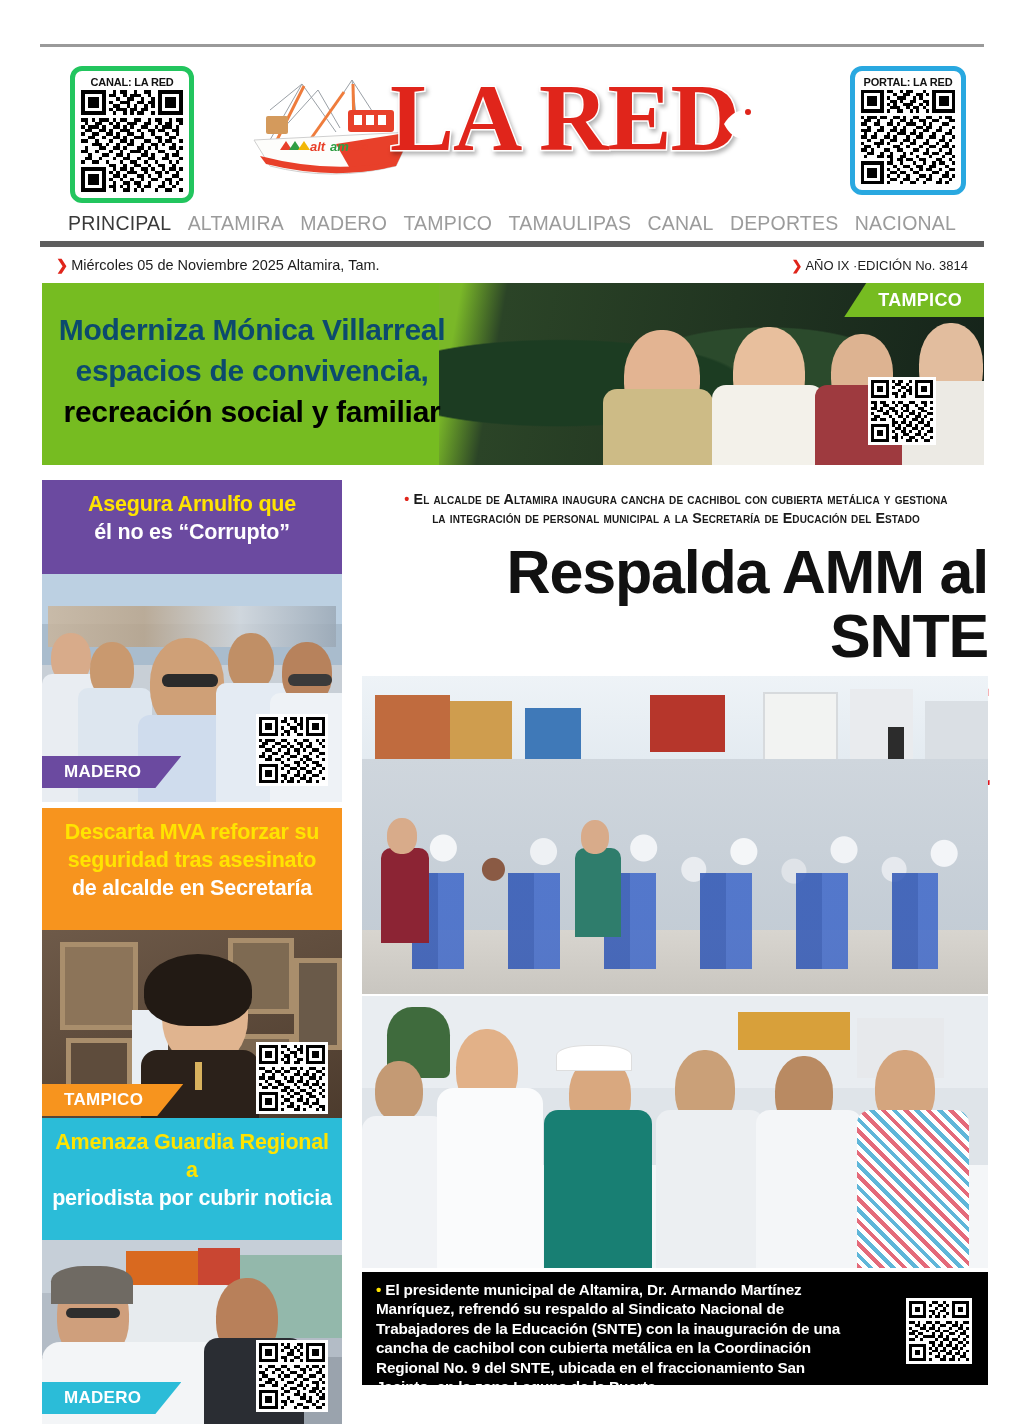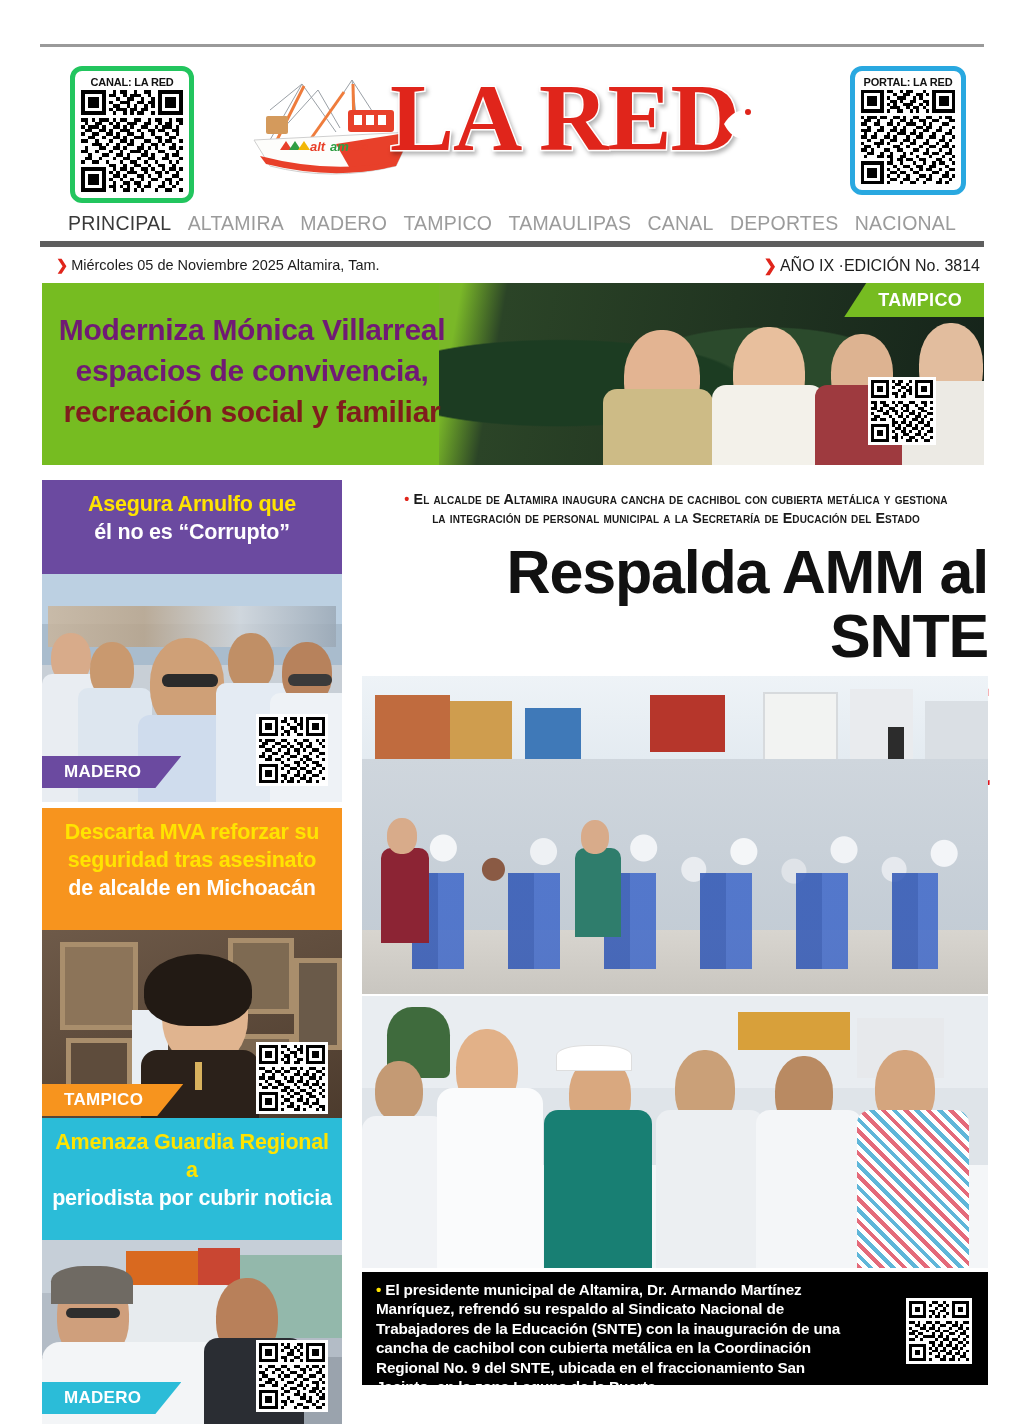--- a/index.html
+++ b/index.html
@@ -39,34 +39,34 @@
   .nav a { font-size:19.5px; font-weight:normal; color:#9b9b9b; text-decoration:none;
            letter-spacing:.2px; white-space:nowrap; }
   .nav a.active { color:#3a3a3a; }
   .nav .sp { flex:1 1 auto; }
   .rule-nav { position:absolute; left:40px; top:241px; width:944px; height:6px; background:#5e5e5e; }
 
   
   .datestrip { position:absolute; left:40px; top:250px; width:944px; height:30px;
                display:flex; align-items:center; }
   .dateleft  { position:absolute; left:16px; font-size:14.5px; color:#1d1d1d; white-space:nowrap; }
-  .dateright { position:absolute; right:4px; font-size:16px; color:#1d1d1d; white-space:nowrap; }
+  .dateright { position:absolute; right:16px; font-size:13px; color:#1d1d1d; white-space:nowrap; }
   .chev { color:#e0251b; font-weight:bold; margin-right:3px; }
 
   
   .banner { position:absolute; left:42px; top:283px; width:942px; height:182px;
             background:#76bc21; overflow:hidden; }
   .banner-photo { position:absolute; right:0; top:0; width:545px; height:182px;
                   background:linear-gradient(100deg,#76bc21 0%,#4a7a14 7%,#1e2a1a 16%,#2e3a22 100%);
                   overflow:hidden; }
   .banner-title { position:absolute; left:0; top:26px; width:420px; text-align:center;
                   font-family:"Liberation Sans Narrow","Liberation Sans",sans-serif;
                   font-weight:bold; font-size:30px; line-height:41px; letter-spacing:-.3px; }
-  .banner-title .y { color:#701a75; display:block; }
-  .banner-title .w { color:#7f1d1d; display:block; }
+  .banner-title .y { color:#0c4a6e; display:block; }
+  .banner-title .w { color:#000000; display:block; }
   .tag-badge { position:absolute; color:#fff; font-weight:bold; font-size:18px;
                letter-spacing:.3px; display:flex; align-items:center; }
   .tag-tampico-top { right:0; top:0; height:34px; padding:0 22px 0 34px; background:#76bc21;
                      clip-path:polygon(22px 0,100% 0,100% 100%,0 100%); }
 
   
   .card { position:absolute; left:42px; width:300px; background:#fff; }
   .card-head { padding:10px 8px 28px; text-align:center;
                font-family:"Liberation Sans Narrow","Liberation Sans",sans-serif;
                font-weight:bold; font-size:21.5px; line-height:28px; letter-spacing:-.2px; }
@@ -862,21 +862,21 @@
           </g>
         </svg>
       </div>
     </div>
   </div>
 
   <div class="card" style="top:808px;">
     <div class="card-head" style="background:#f7941e;">
       <span class="y">Descarta MVA reforzar su</span>
       <span class="y">seguridad tras asesinato</span>
-      <span class="w">de alcalde en Michoacán</span>
+      <span class="w">de alcalde en Secretaría</span>
     </div>
     <div class="card-photo" style="height:200px;">
       <div class="ph" style="background:linear-gradient(160deg,#6e5a49,#4b3a2c);"></div>
       <div style="position:absolute;left:6%;top:6%;width:26%;height:44%;background:#8c7459;border:5px solid #a98e6c;"></div>
       <div style="position:absolute;left:62%;top:4%;width:22%;height:38%;background:#7e6a52;border:5px solid #a98e6c;"></div>
       <div style="position:absolute;left:84%;top:14%;width:16%;height:46%;background:#6a5a49;border:5px solid #a98e6c;"></div>
       <div style="position:absolute;left:64%;top:52%;width:20%;height:34%;background:#7a6650;border:5px solid #a98e6c;"></div>
       <div style="position:absolute;left:8%;top:54%;width:22%;height:38%;background:#5e4c3c;border:5px solid #a98e6c;"></div>
       <div style="position:absolute;left:30%;top:40%;width:12%;height:40%;background:#e9eef3;"></div>
       <div class="face" style="left:40%;top:14%;width:86px;height:108px;background:#e0b48f;"></div>

